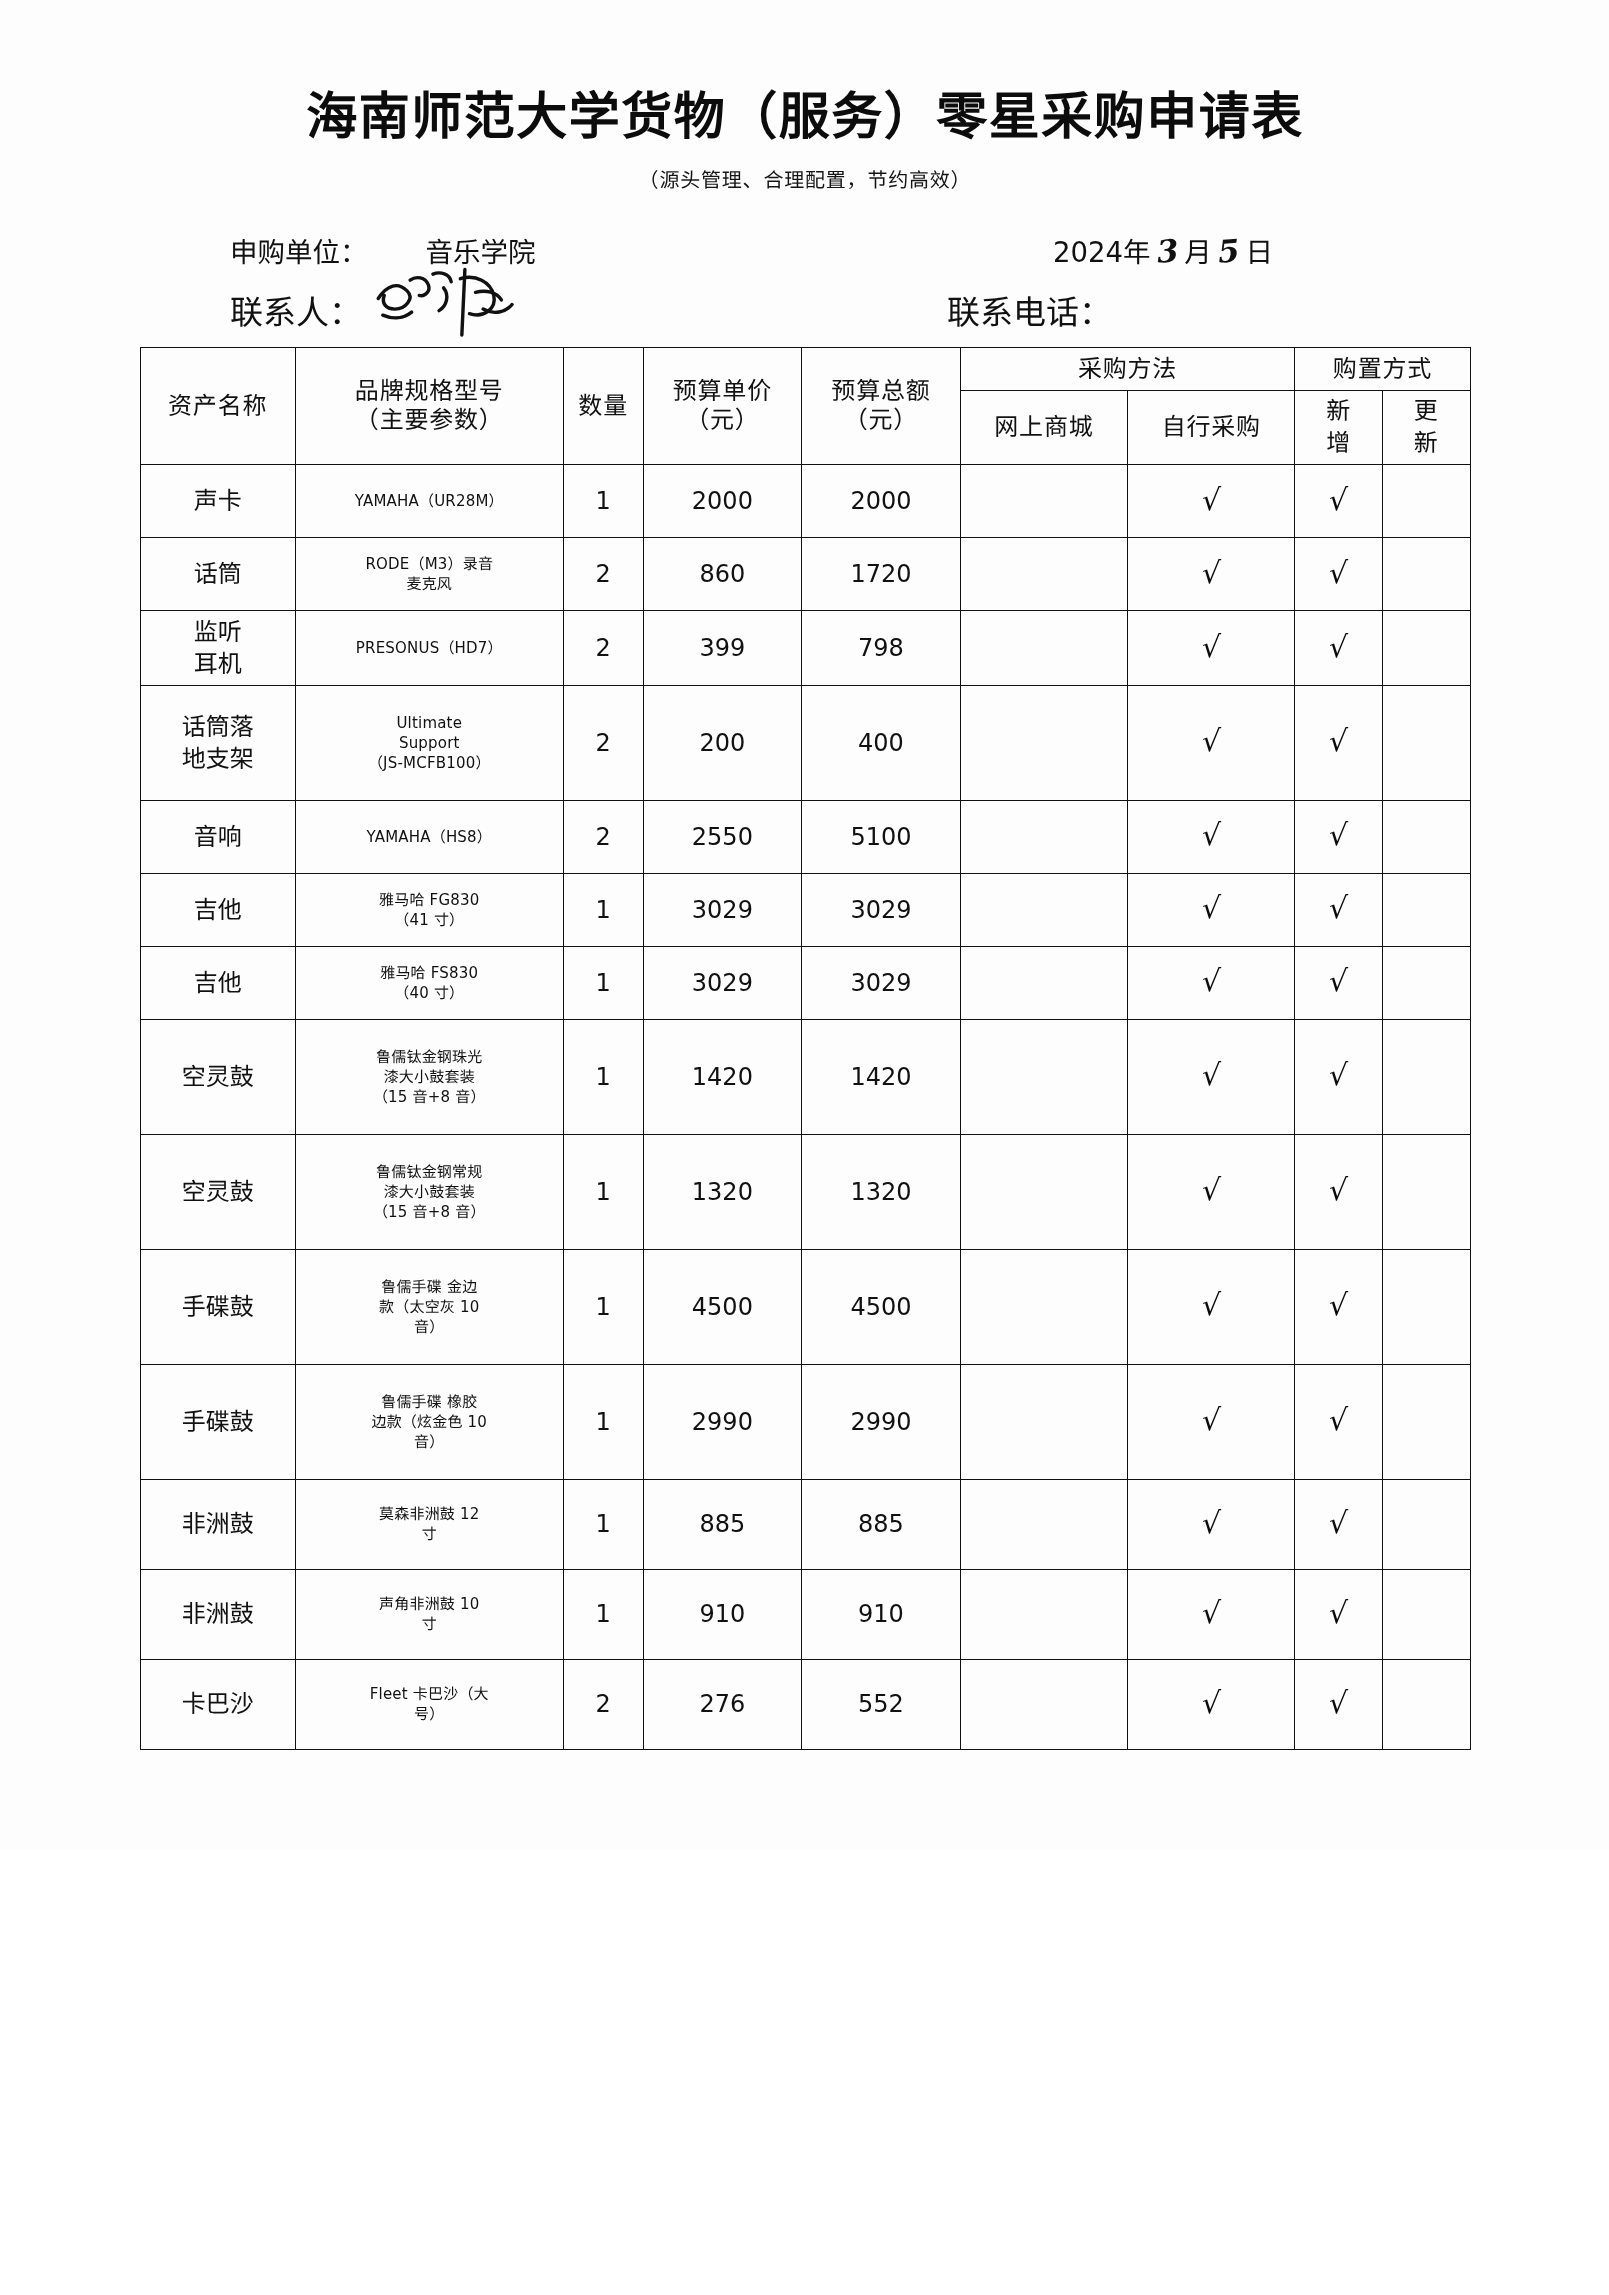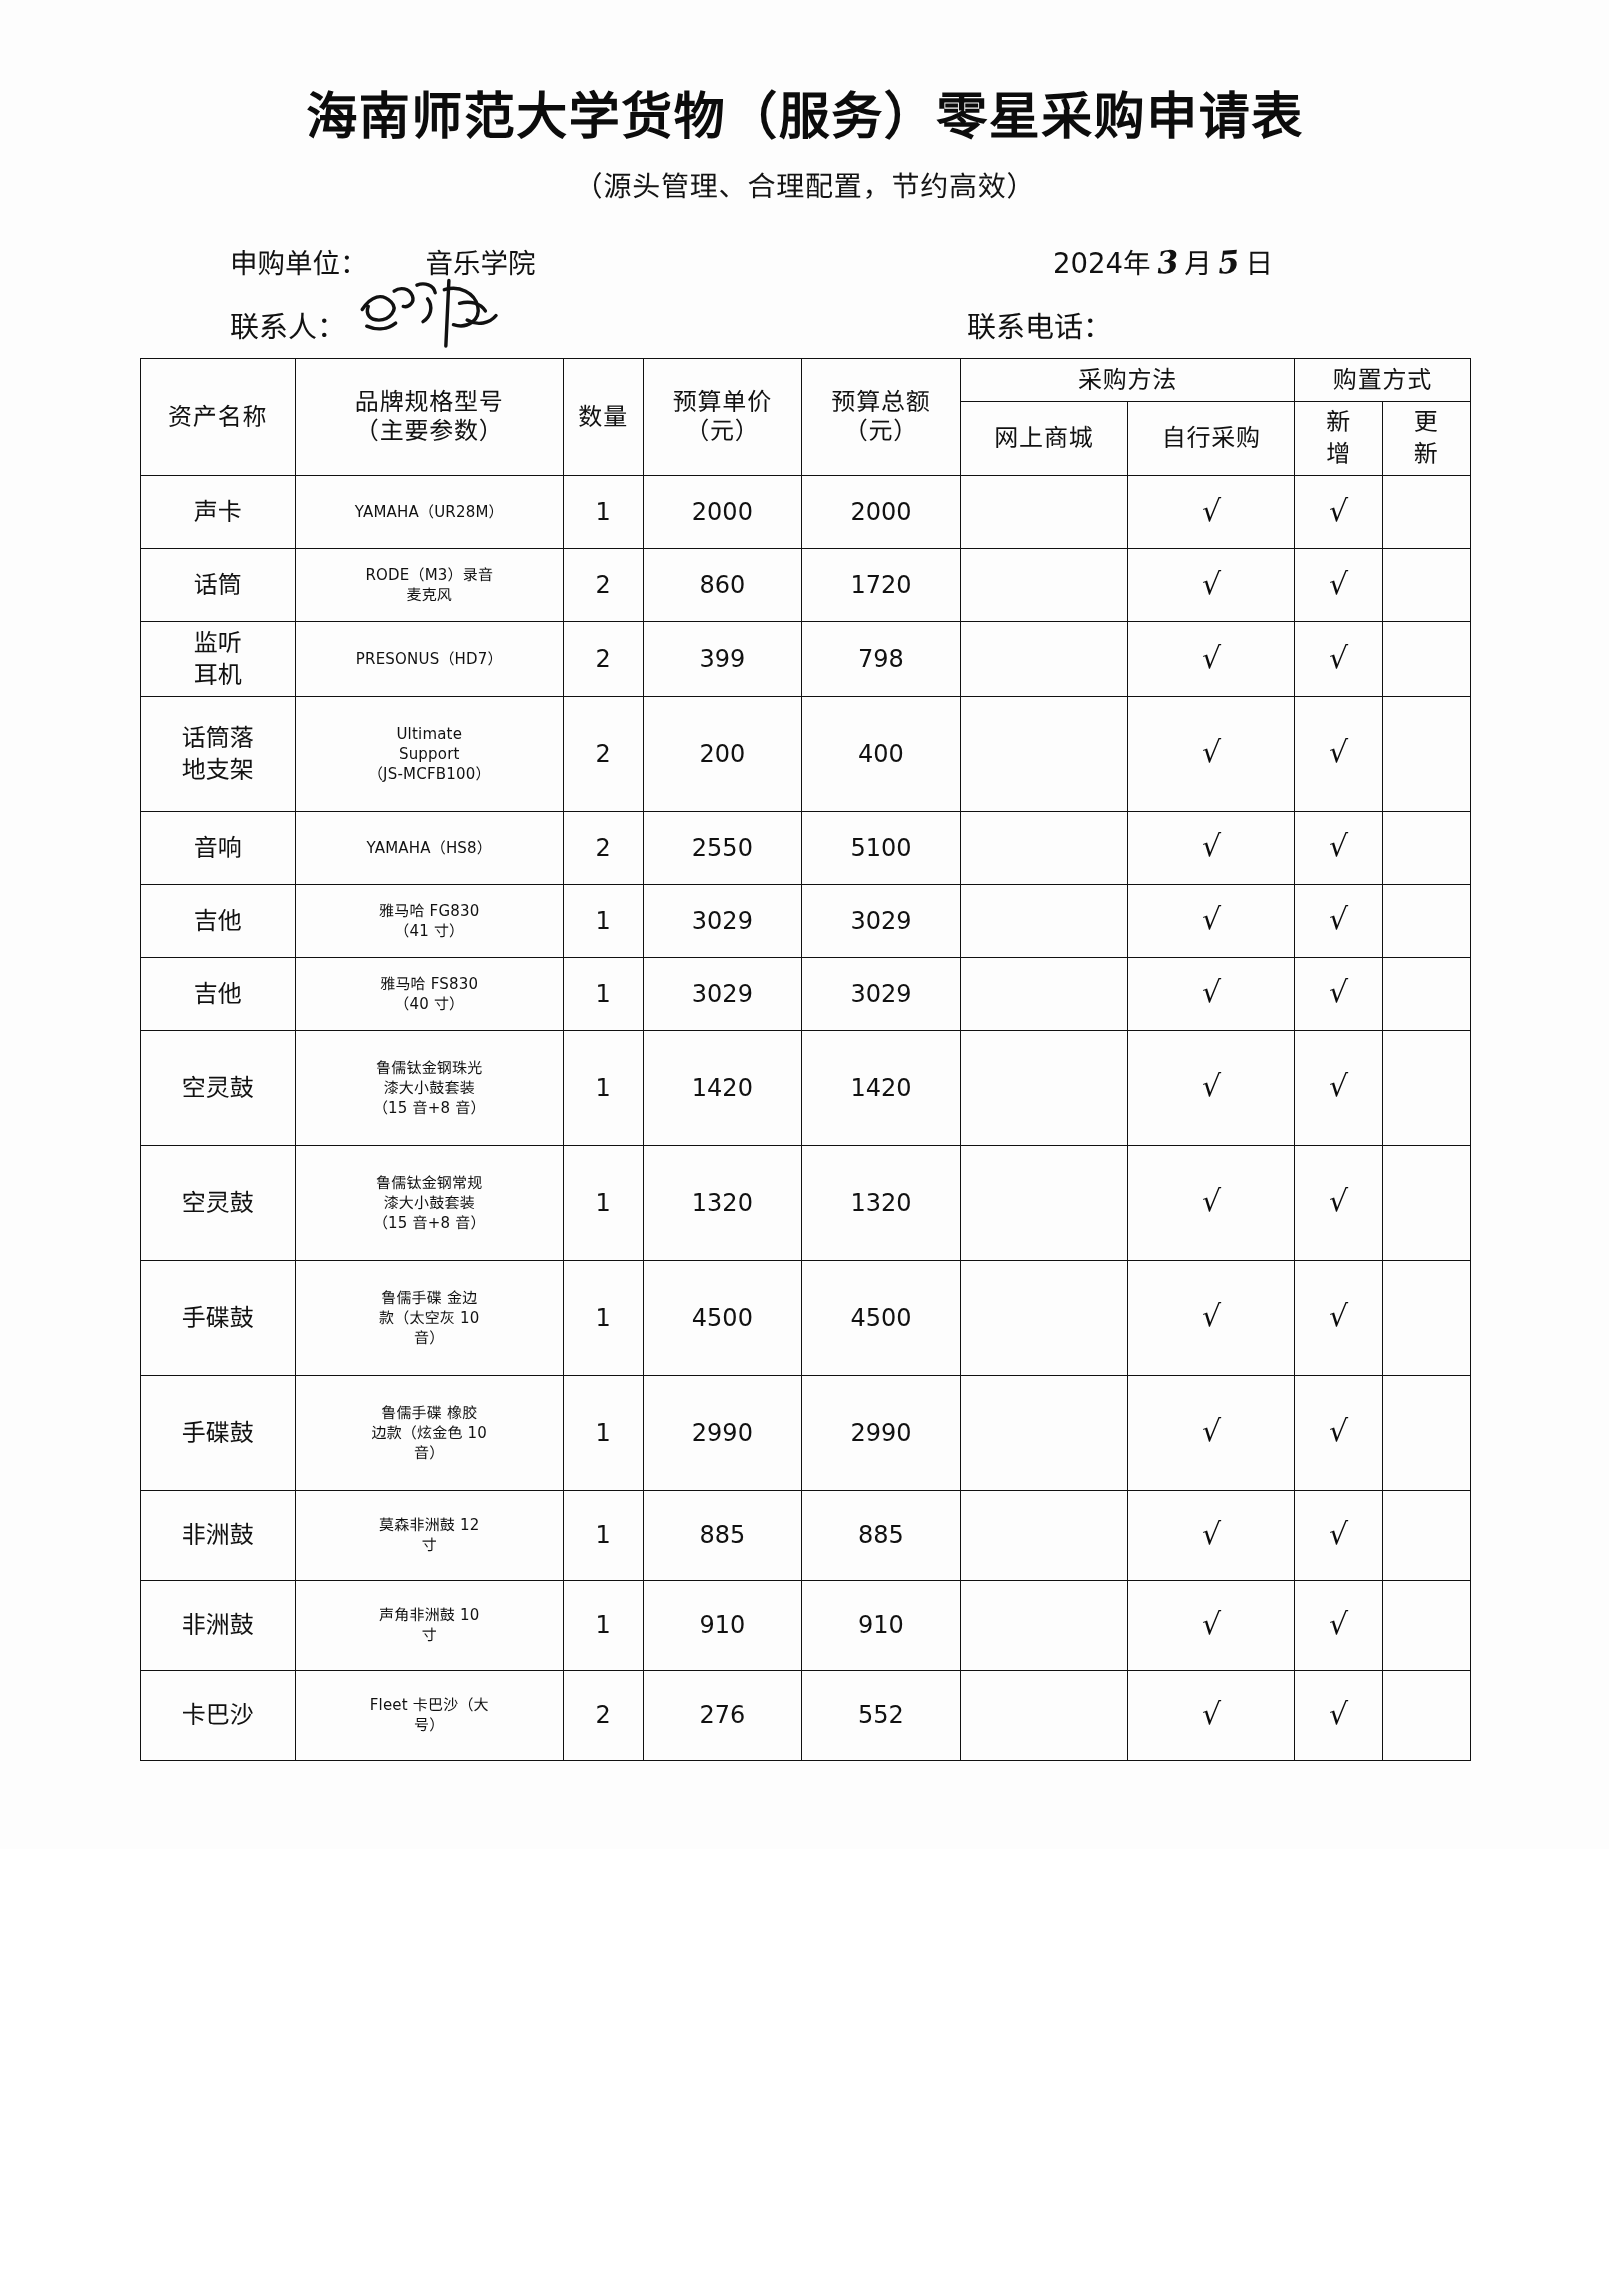--- a/index.html
+++ b/index.html
@@ -30,21 +30,21 @@
     font-family: "DejaVu Sans", "Liberation Sans", sans-serif;
     font-weight: bold;
     font-size: 51px;
     letter-spacing: 1.5px;
     padding-top: 90px;
     line-height: 1.05;
     color: #0c0c0c;
   }
   .doc-subtitle {
     text-align: center;
-    font-size: 28px;
+    font-size: 20px;
     margin-top: 20px;
     letter-spacing: 0.8px;
     color: #141414;
   }
 
   .meta-row {
     display: flex;
     align-items: center;
     padding: 0 115px 0 230px;
     margin-top: 37px;
@@ -76,21 +76,21 @@
     transform: rotate(-4deg);
     display: inline-block;
     margin: 0 6.1px;
   }
 
   .contact-row {
     display: flex;
     align-items: flex-end;
     padding: 0 115px 0 230px;
     margin-top: 20px;
-    font-size: 29px;
+    font-size: 33px;
     position: relative;
     height: 44px;
     justify-content: space-between;
   }
   .sig {
     position: relative;
     display: inline-block;
     width: 176px;
     height: 43px;
     margin-left: 4.6px;

